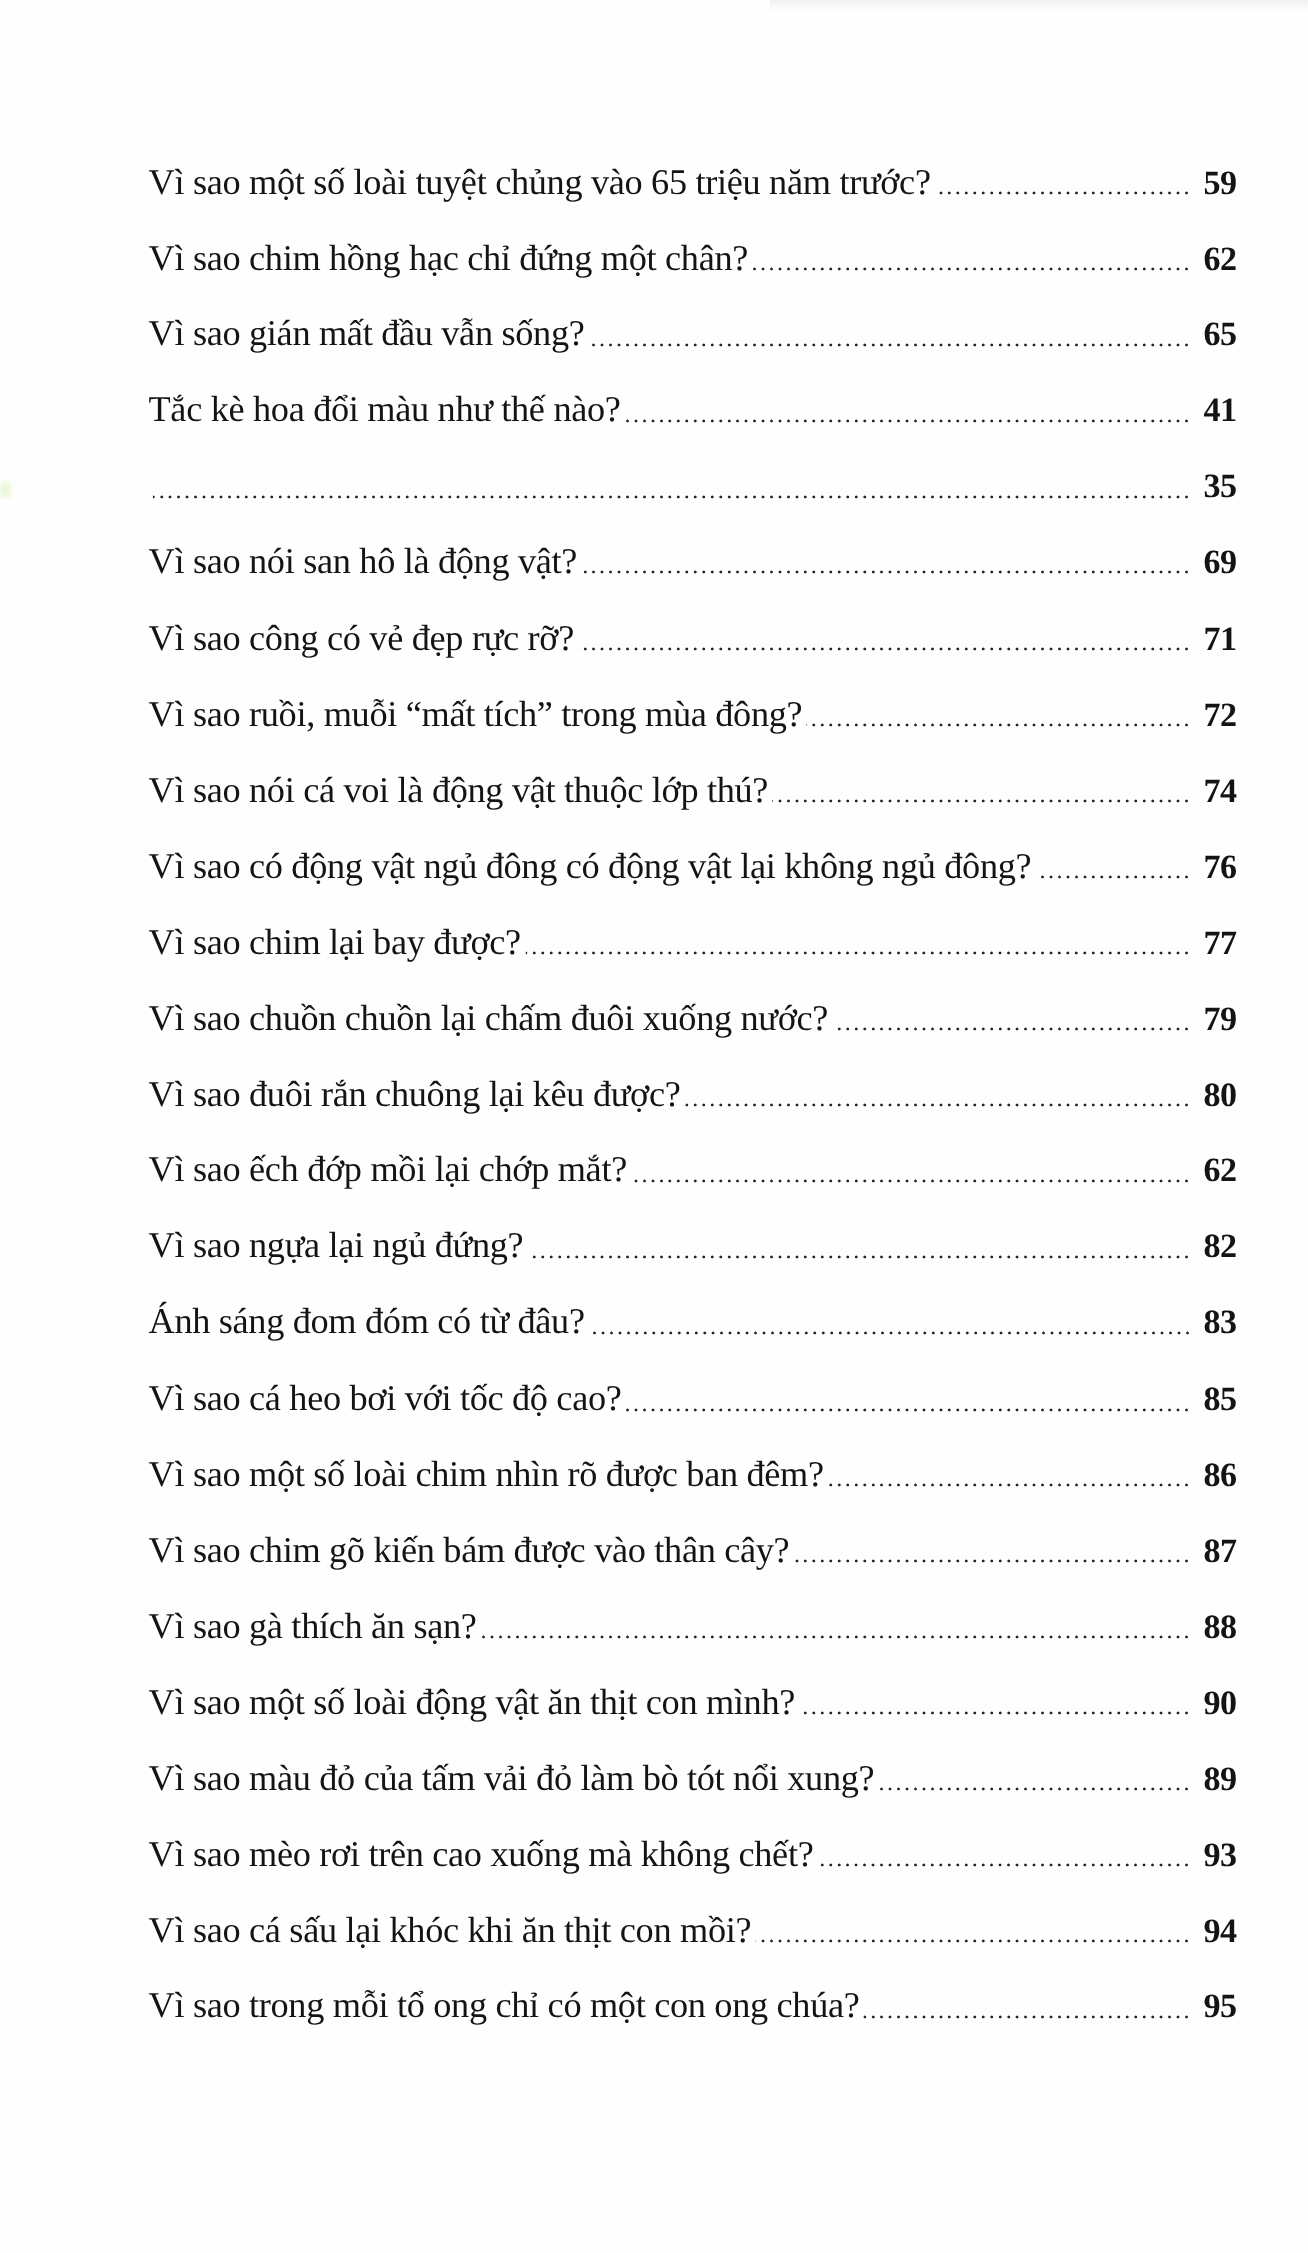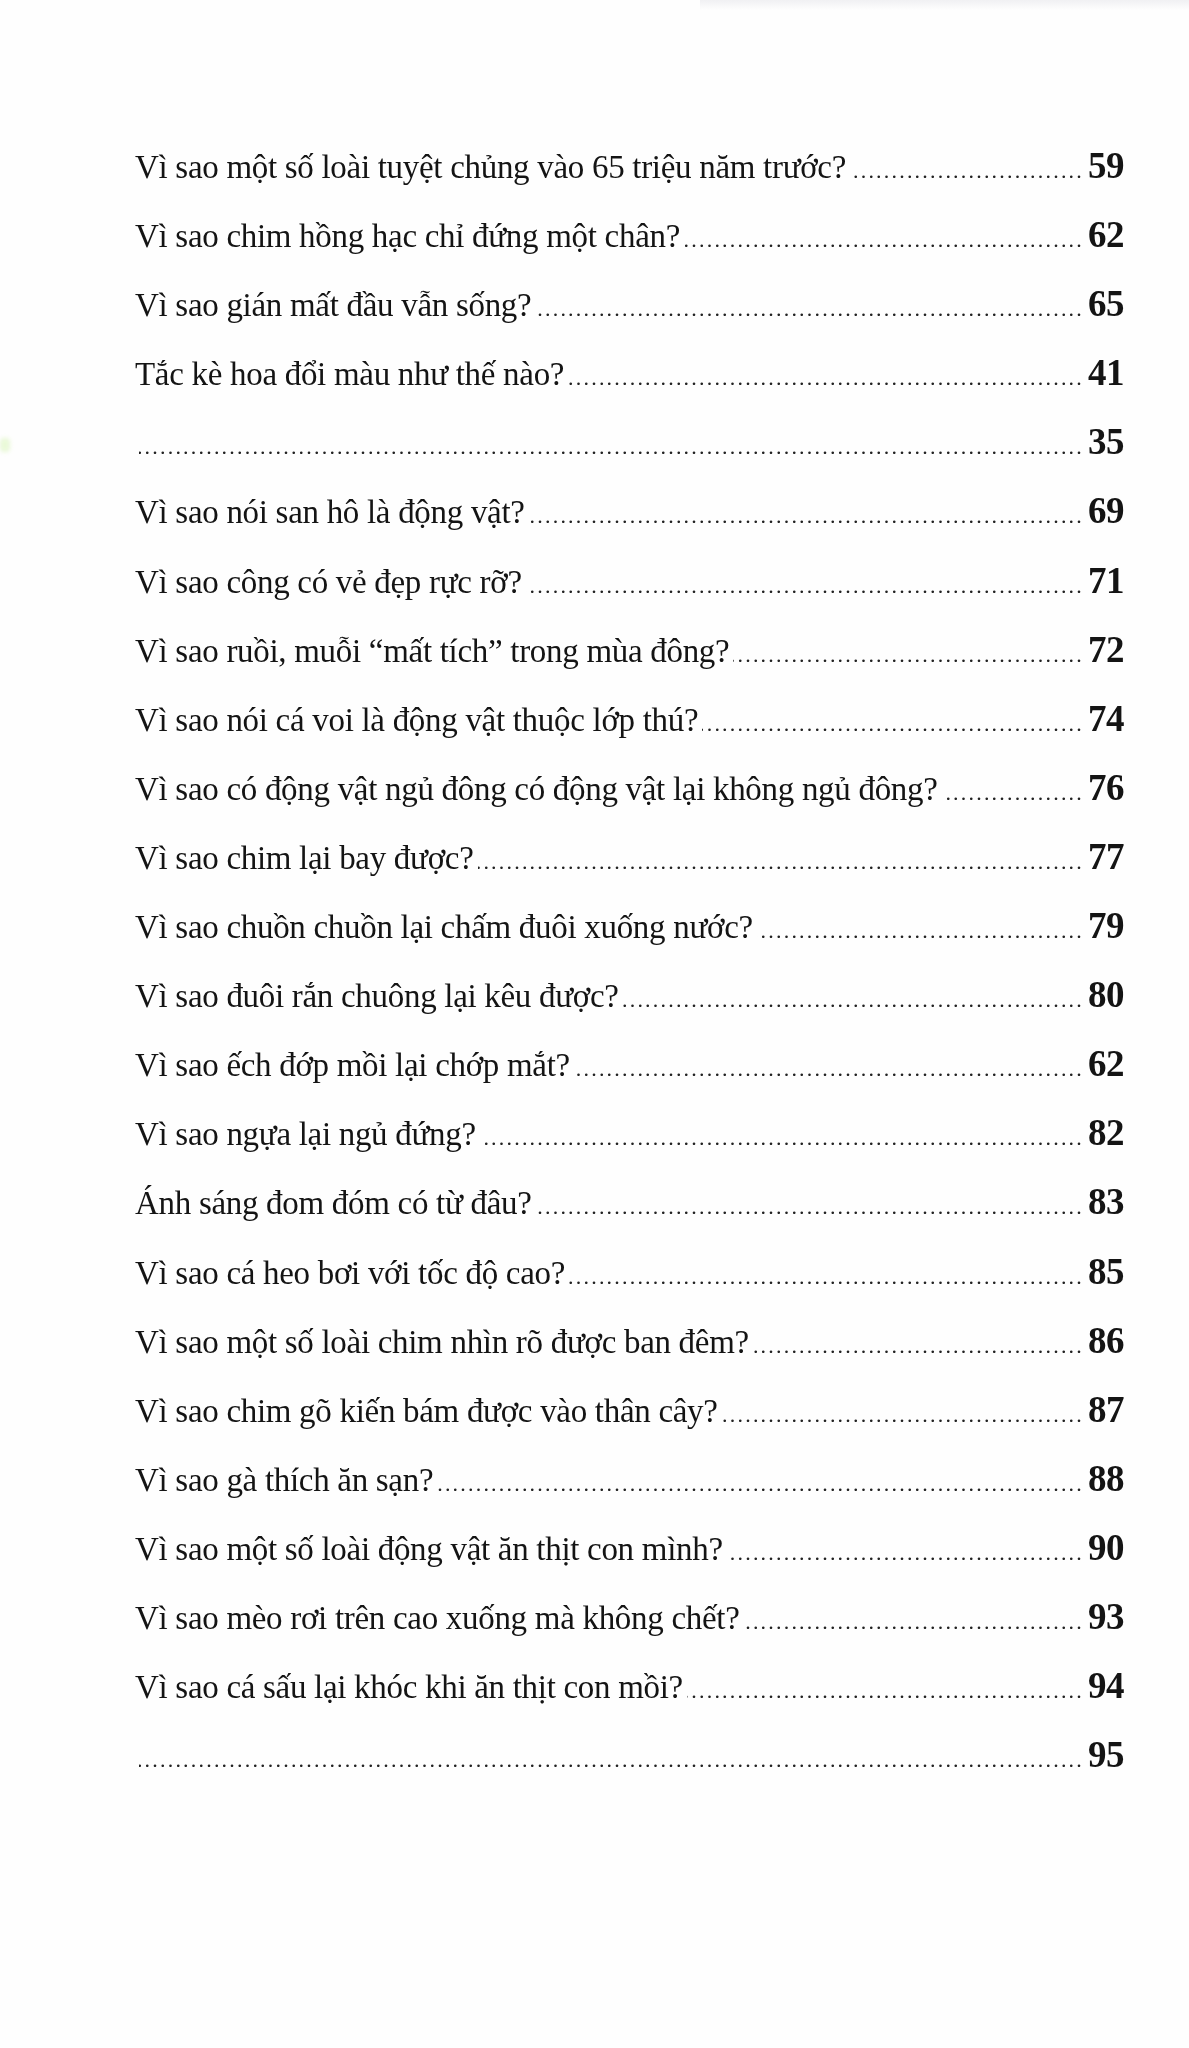--- a/index.html
+++ b/index.html
@@ -66,22 +66,23 @@
       color: #222;
       text-align: right;
       direction: rtl;
     }
     .toc-leader::before {
       content: "............................................................................................................................................................................................................................................................";
     }
     .toc-page {
       flex: 0 0 auto;
       font-weight: bold;
-      font-size: 37px;
+      font-size: 31px;
       min-width: 36px;
+      text-align: right;
       letter-spacing: -0.5px;
     }
   </style>
 </head>
 <body>
 
 <div class="page">
   <div class="bleed"></div>
   <div class="scan-mark"></div>
 
@@ -184,27 +185,33 @@
         <span class="toc-title">Vì sao gà thích ăn sạn?</span>
         <span class="toc-leader"></span>
         <span class="toc-page">88</span>
       </li>
     <li class="toc-entry">
         <span class="toc-title">Vì sao một số loài động vật ăn thịt con mình?</span>
         <span class="toc-leader"></span>
         <span class="toc-page">90</span>
       </li>
     <li class="toc-entry">
+        <span class="toc-title">Vì sao màu đỏ của tấm vải đỏ làm bò tót nổi xung?</span>
+        <span class="toc-leader"></span>
+        <span class="toc-page">89</span>
+      </li>
+    <li class="toc-entry">
         <span class="toc-title">Vì sao mèo rơi trên cao xuống mà không chết?</span>
         <span class="toc-leader"></span>
         <span class="toc-page">93</span>
       </li>
     <li class="toc-entry">
         <span class="toc-title">Vì sao cá sấu lại khóc khi ăn thịt con mồi?</span>
         <span class="toc-leader"></span>
         <span class="toc-page">94</span>
       </li>
     <li class="toc-entry">
+        <span class="toc-title">Vì sao trong mỗi tổ ong chỉ có một con ong chúa?</span>
         <span class="toc-leader"></span>
         <span class="toc-page">95</span>
       </li>
   </ul>
 </div>
 
 </body></html>

